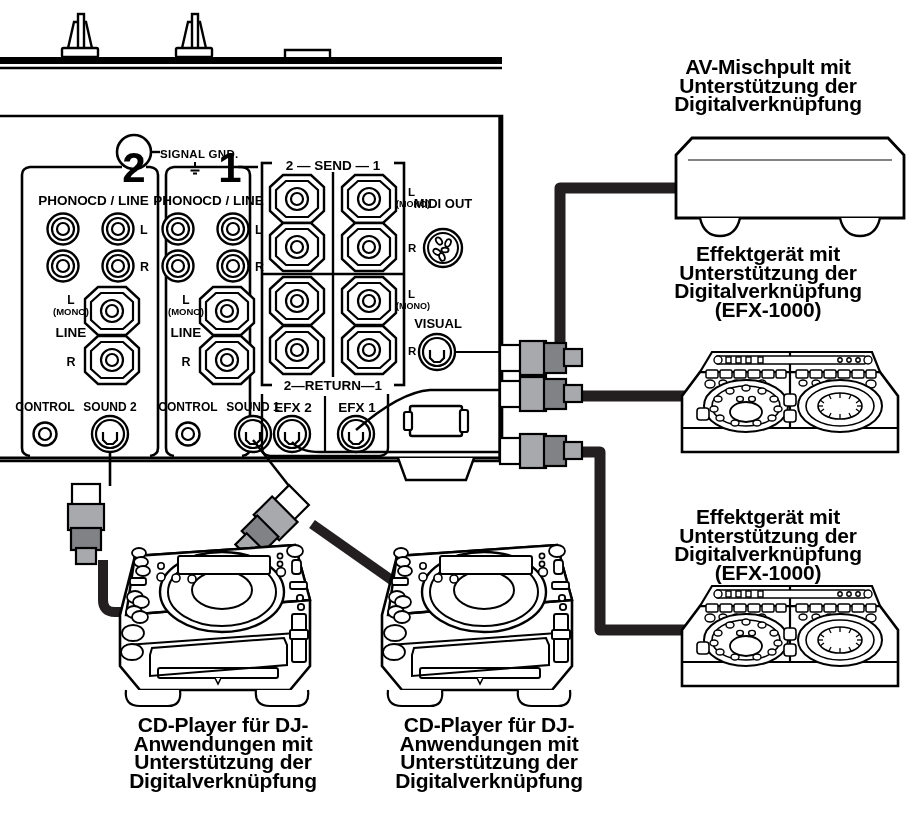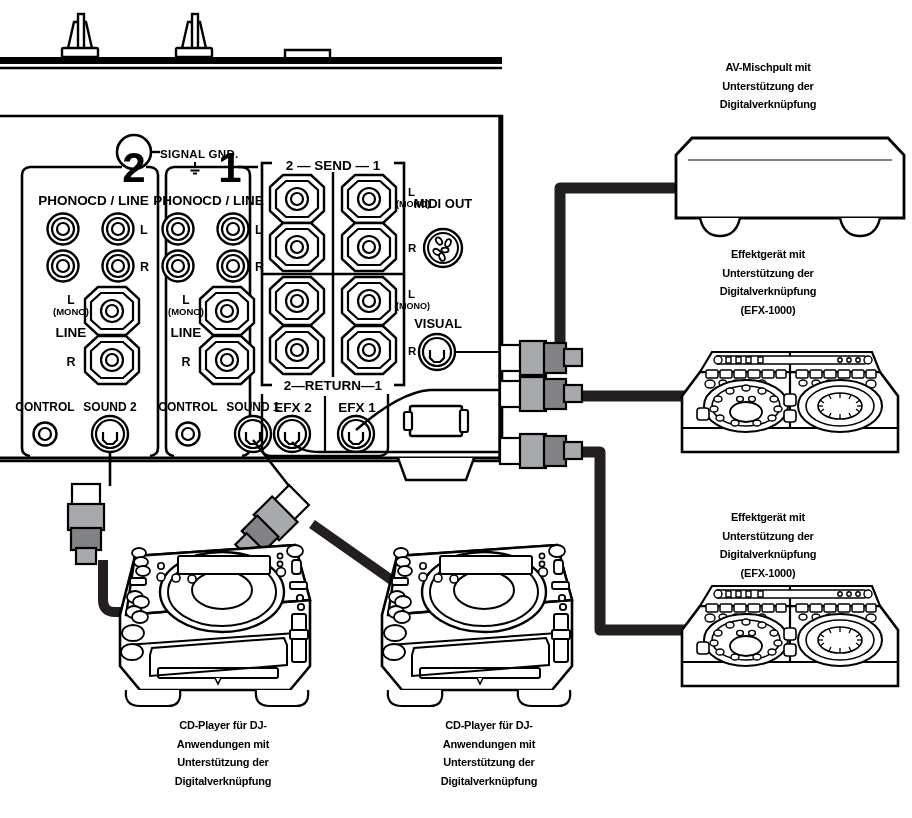--- a/index.html
+++ b/index.html
@@ -18,21 +18,21 @@
   #stage {
     position: absolute;
     left: 0; top: 0;
     width: 912px;
     height: 818px;
   }
   .cap {
     position: absolute;
     text-align: center;
     font-weight: bold;
-    font-size: 11px;
+    font-size: 21px;
     line-height: 18.5px;
     letter-spacing: -0.2px;
     color: #000;
     white-space: pre-line;
   }
   svg { display: block; }
   .panel-txt {
     font-family: "Liberation Sans", sans-serif;
     font-weight: bold;
     fill: #000;

